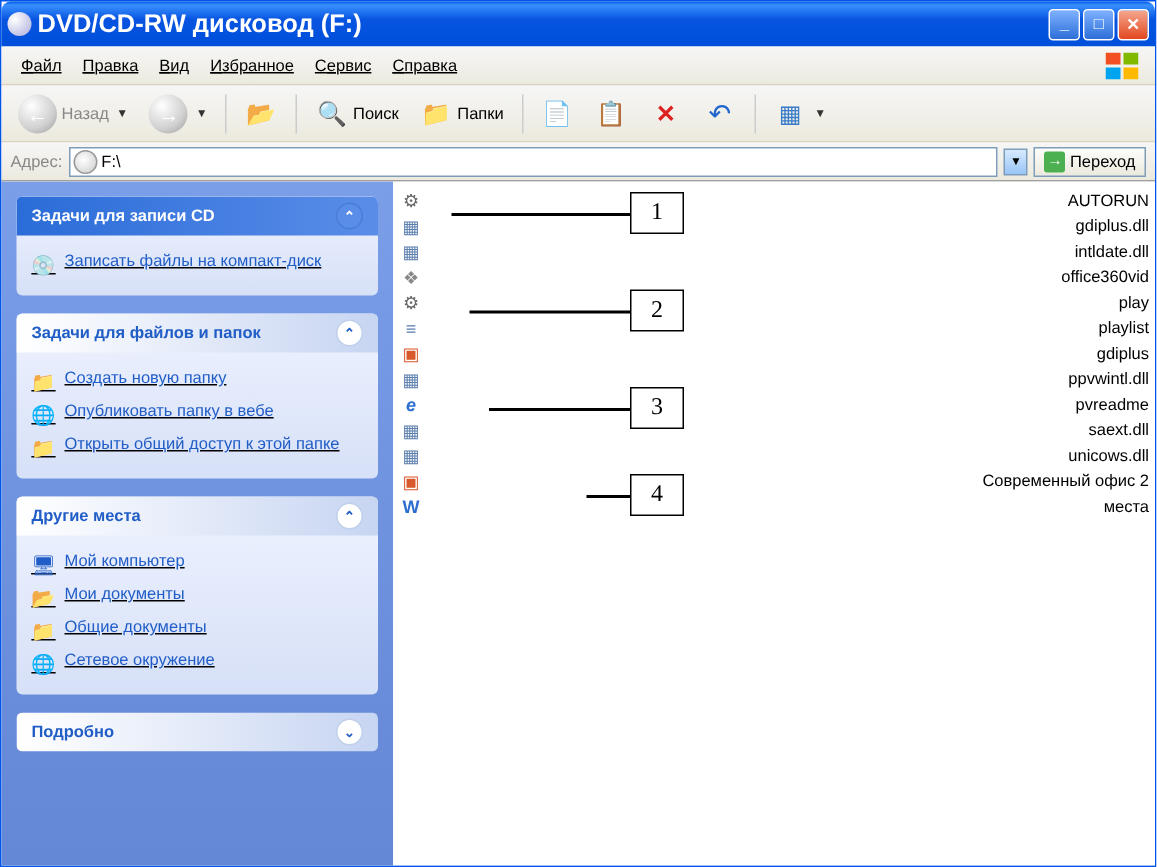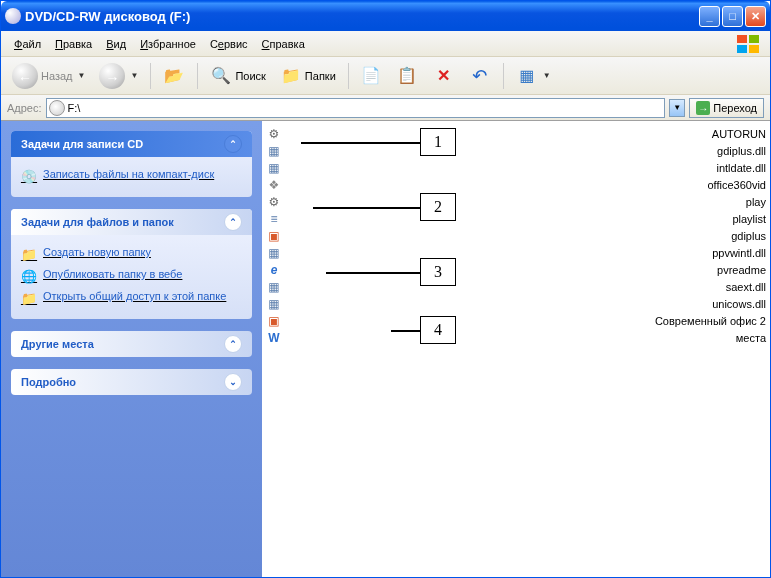--- a/index.html
+++ b/index.html
@@ -2,28 +2,28 @@
 <html><head>
 <meta charset="utf-8">
 <style>
 * { margin: 0; padding: 0; box-sizing: border-box; font-family: Tahoma, sans-serif; font-size: 11px; }
 body { background: #fff; width: 771px; height: 578px; overflow: hidden; }
 
 .window { width: 771px; height: 578px; border: 1px solid #0055ea; background: #fff; display: flex; flex-direction: column; }
 
 .titlebar { height: 30px; background: linear-gradient(to bottom, #0058e6 0%, #3890ff 8%, #0854e0 40%, #0050dc 88%, #0050dc 100%); display: flex; align-items: center; padding: 0 4px; color: #fff; border-radius: 6px 6px 0 0; }
 .titlebar-icon { width: 16px; height: 16px; margin-right: 4px; background: radial-gradient(circle at 30% 30%, #fff, #aad); border-radius: 50%; }
-.titlebar-text { flex: 1; font-weight: bold; font-size: 13px; }
+.titlebar-text { flex: 1; font-weight: bold; font-size: 17px; }
 .titlebar-buttons { display: flex; gap: 2px; }
 .tb-btn { width: 21px; height: 21px; border-radius: 3px; border: 1px solid #fff; display: flex; align-items: center; justify-content: center; font-weight: bold; font-size: 11px; color: #fff; cursor: pointer; }
 .tb-min, .tb-max { background: linear-gradient(to bottom, #7eb1ff, #2d6fd8); }
 .tb-close { background: linear-gradient(to bottom, #f5a78f, #e24820); }
 
 .menubar { height: 26px; background: linear-gradient(to bottom, #f6f6f6, #eceade); border-bottom: 1px solid #d8d2bd; display: flex; align-items: center; padding: 0 6px; }
-.menubar-item { padding: 3px 7px; cursor: pointer; }
+.menubar-item { padding: 3px 7px; cursor: pointer; text-decoration: underline; }
 .menubar-item .u { text-decoration: underline; }
 .winflag { margin-left: auto; width: 32px; height: 20px; display: flex; align-items: center; justify-content: center; }
 .winflag svg { width: 22px; height: 18px; }
 
 .toolbar { height: 38px; background: linear-gradient(to bottom, #f6f6f6, #eceade); border-bottom: 1px solid #d8d2bd; display: flex; align-items: center; padding: 0 6px; gap: 4px; }
 .tbtn { height: 30px; padding: 0 4px; display: flex; align-items: center; border: 1px solid transparent; border-radius: 3px; cursor: pointer; gap: 3px; color: #888; }
 .tbtn.enabled { color: #000; }
 .sep { width: 1px; height: 26px; background: #ccc; margin: 0 3px; }
 .nav-circle { width: 26px; height: 26px; border-radius: 50%; background: radial-gradient(circle at 35% 30%, #e9ffd4, #8cca4e 60%, #3d8a1a); display: flex; align-items: center; justify-content: center; }
 .nav-circle.disabled { background: radial-gradient(circle at 35% 30%, #fff, #d0d0d0 60%, #999); }
@@ -207,20 +207,38 @@
             <span class="pl-text">Открыть общий доступ к этой папке</span>
           </div>
         </div>
       </div>
 
       <div class="panel">
         <div class="panel-header">
           <span>Другие места</span>
           <span class="panel-chev">⌃</span>
         </div>
+        <div class="panel-body">
+          <div class="panel-link">
+            <span class="pl-icon ic-pc"></span>
+            <span class="pl-text">Мой компьютер</span>
+          </div>
+          <div class="panel-link">
+            <span class="pl-icon ic-docs"></span>
+            <span class="pl-text">Мои документы</span>
+          </div>
+          <div class="panel-link">
+            <span class="pl-icon ic-shared"></span>
+            <span class="pl-text">Общие документы</span>
+          </div>
+          <div class="panel-link">
+            <span class="pl-icon ic-net"></span>
+            <span class="pl-text">Сетевое окружение</span>
+          </div>
+        </div>
       </div>
 
       <div class="panel">
         <div class="panel-header">
           <span>Подробно</span>
           <span class="panel-chev">⌄</span>
         </div>
       </div>
 
     </div>

